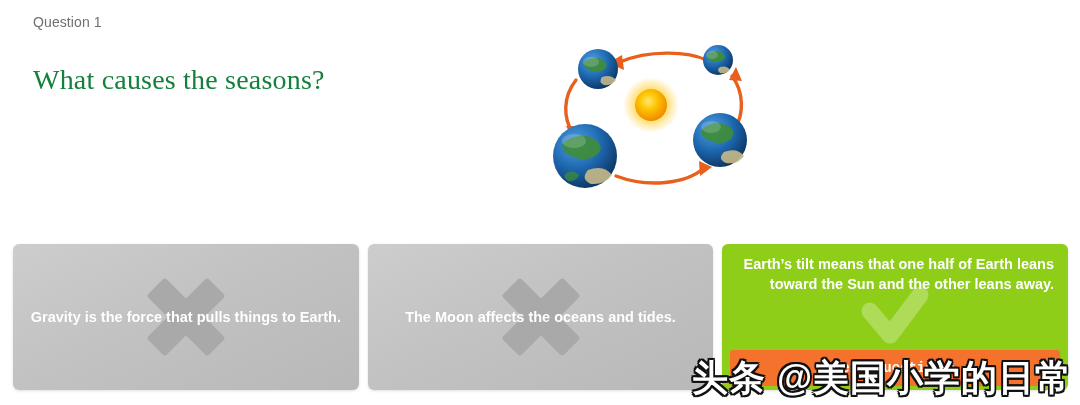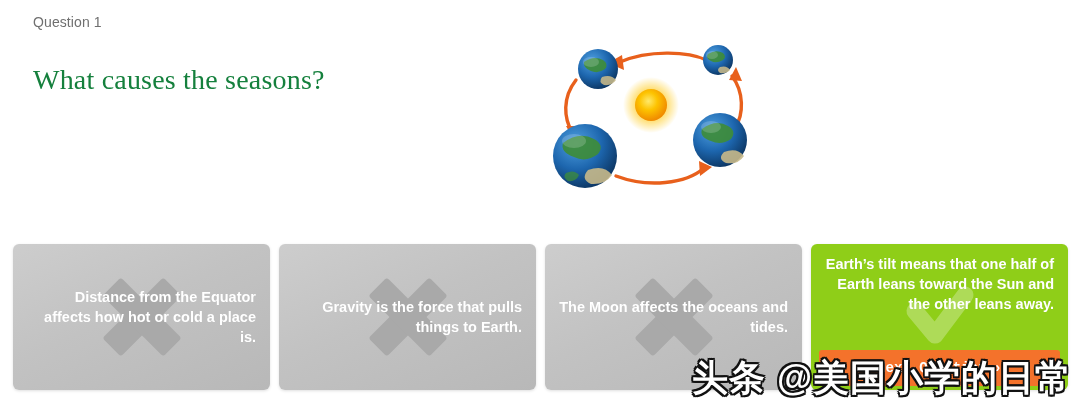--- a/index.html
+++ b/index.html
@@ -258,24 +258,20 @@
         <circle cx="184" cy="104" r="27" fill="url(#earthGrad)"></circle>
         <path d="M166,93 q14,-10 26,-3 q9,5 3,13 q-10,7 -20,2 q-12,-4 -9,-12z" fill="#3E8C3A" opacity="0.92"></path>
         <path d="M188,116 q13,-5 20,4 q-6,9 -18,7 q-9,-4 -2,-11z" fill="#C8B98A" opacity="0.9"></path>
         <ellipse cx="175" cy="91" rx="10" ry="6" fill="#ffffff" opacity="0.18"></ellipse>
       </g>
     </svg>
   </div>
 
   <div id="answers">
 
-    <div class="answer-card wrong">
-      <div class="x-mark"></div>
-      <div class="answer-text">Distance from the Equator affects how hot or cold a place is.</div>
-    </div>
 
     <div class="answer-card wrong">
       <div class="x-mark"></div>
       <div class="answer-text">Gravity is the force that pulls things to Earth.</div>
     </div>
 
     <div class="answer-card wrong">
       <div class="x-mark"></div>
       <div class="answer-text">The Moon affects the oceans and tides.</div>
     </div>

